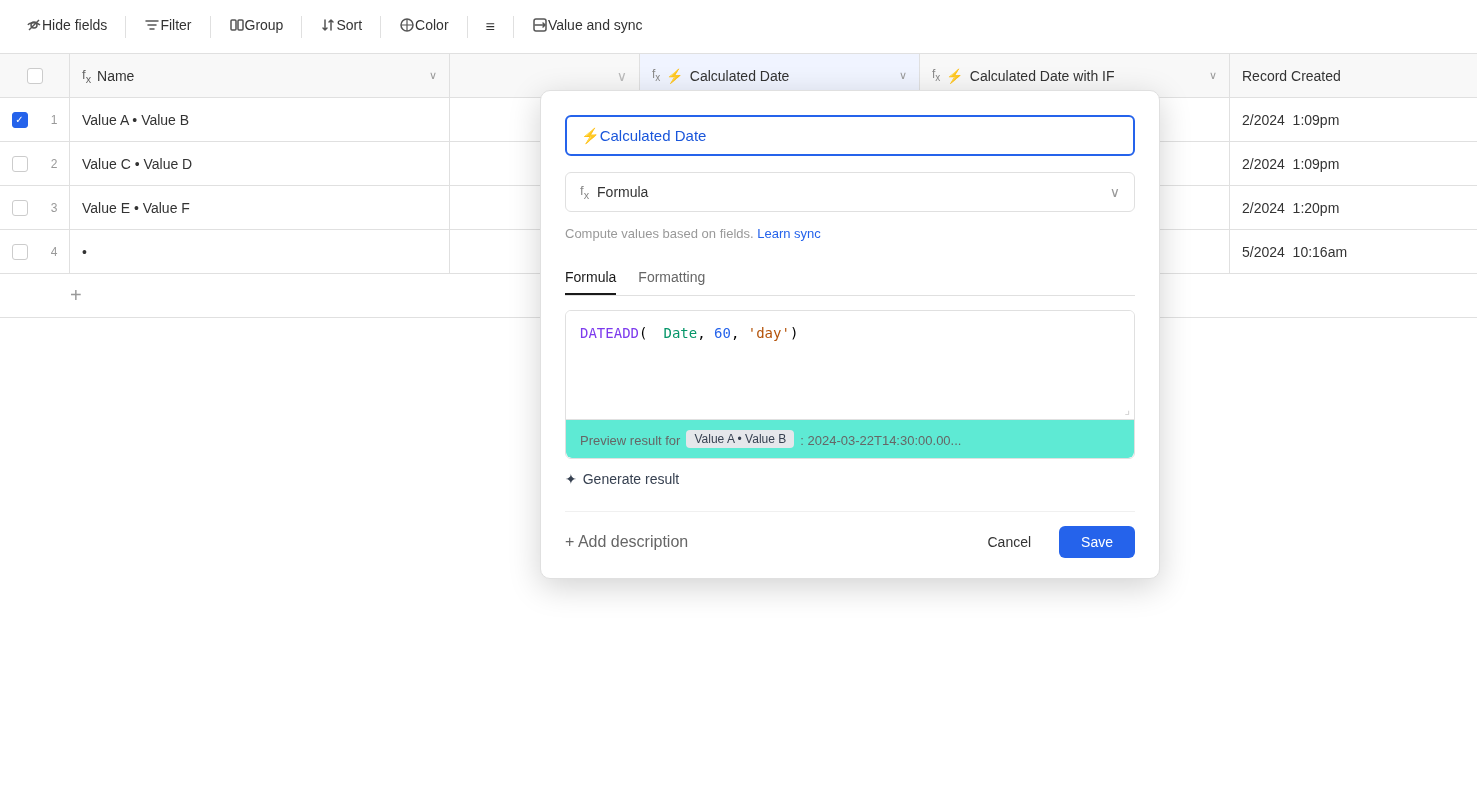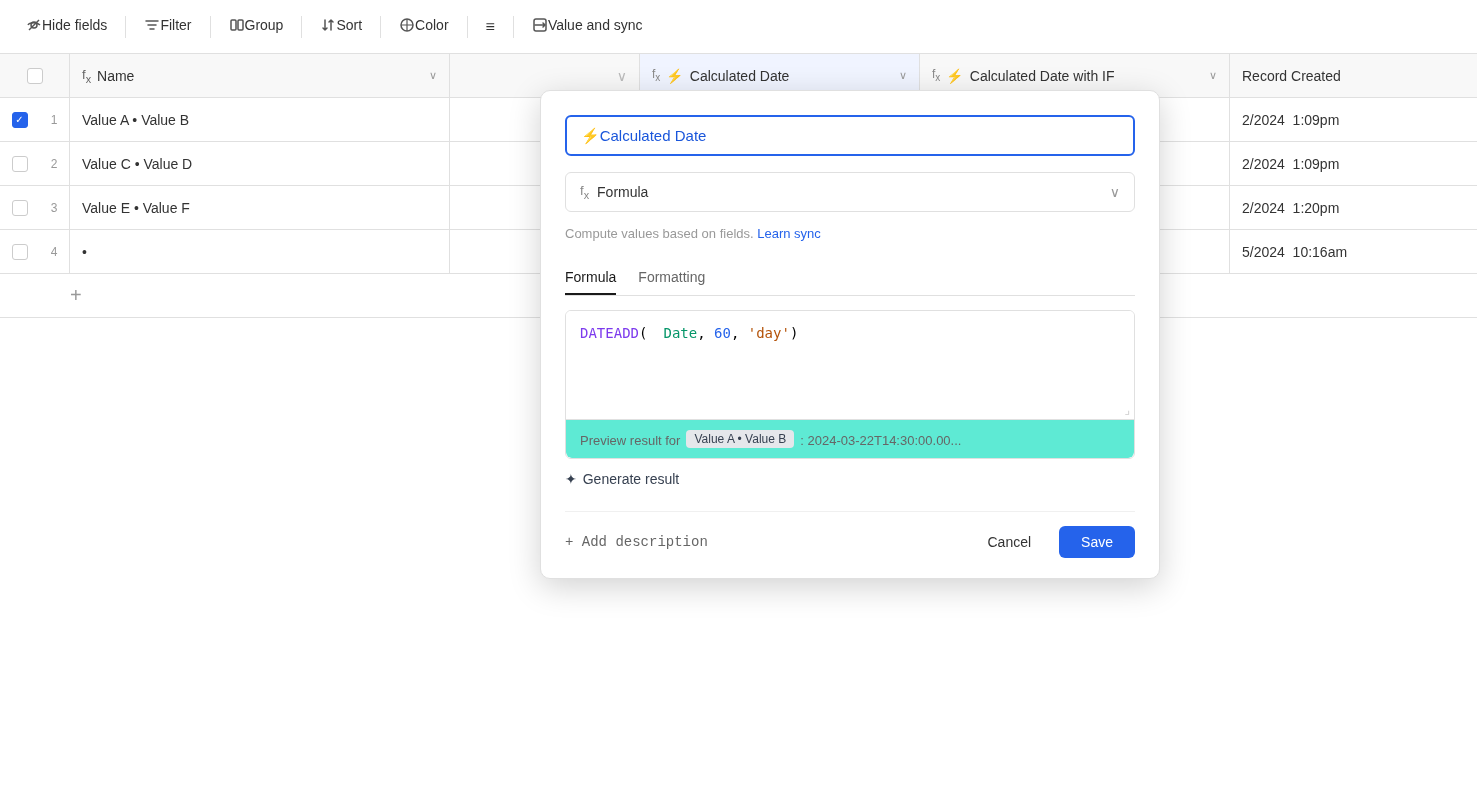--- a/index.html
+++ b/index.html
@@ -233,21 +233,21 @@
     }
 
     
     .popup-footer {
       display: flex; align-items: center; justify-content: space-between;
       margin-top: 20px; padding-top: 14px;
       border-top: 1px solid #f0f0f0;
     }
     .add-desc-btn {
       display: flex; align-items: center; gap: 6px;
-      color: #666; font-size: 14px; cursor: pointer; background: none; border: none; font-family: Liberation Mono, monospace;
+      color: #666; font-size: 16px; cursor: pointer; background: none; border: none;
     }
     .footer-right { display: flex; gap: 10px; }
     .cancel-btn {
       padding: 8px 18px; border-radius: 6px; border: none;
       background: none; color: #333; font-size: 14px; cursor: pointer;
     }
     .save-btn {
       padding: 8px 22px; border-radius: 6px; border: none;
       background: #2563eb; color: #fff; font-size: 14px;
       font-weight: 500; cursor: pointer;

